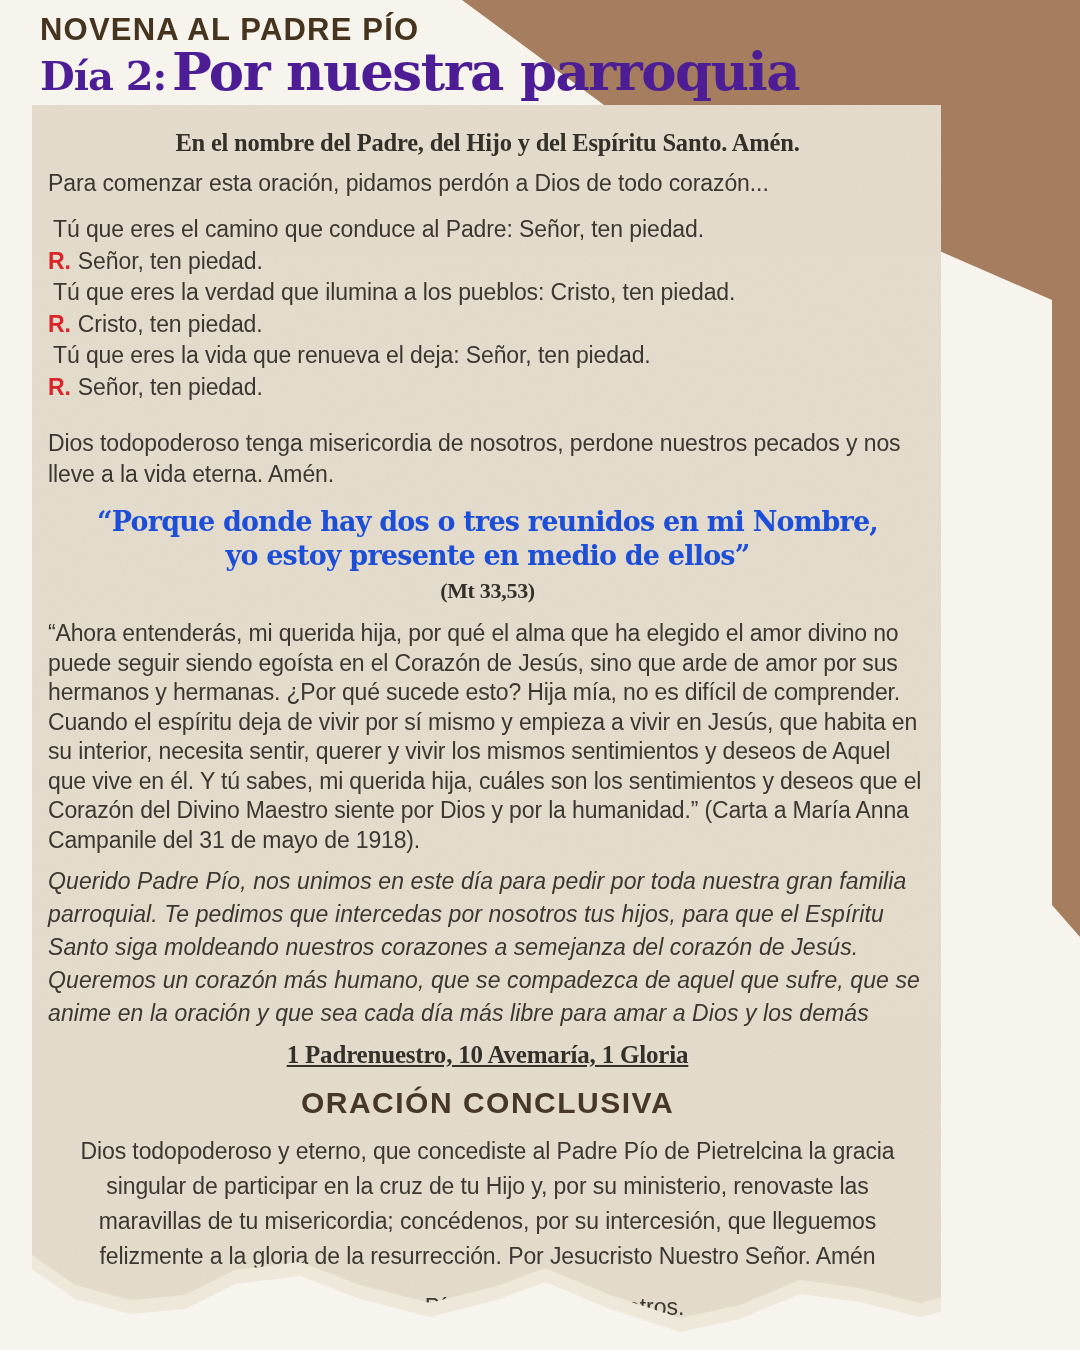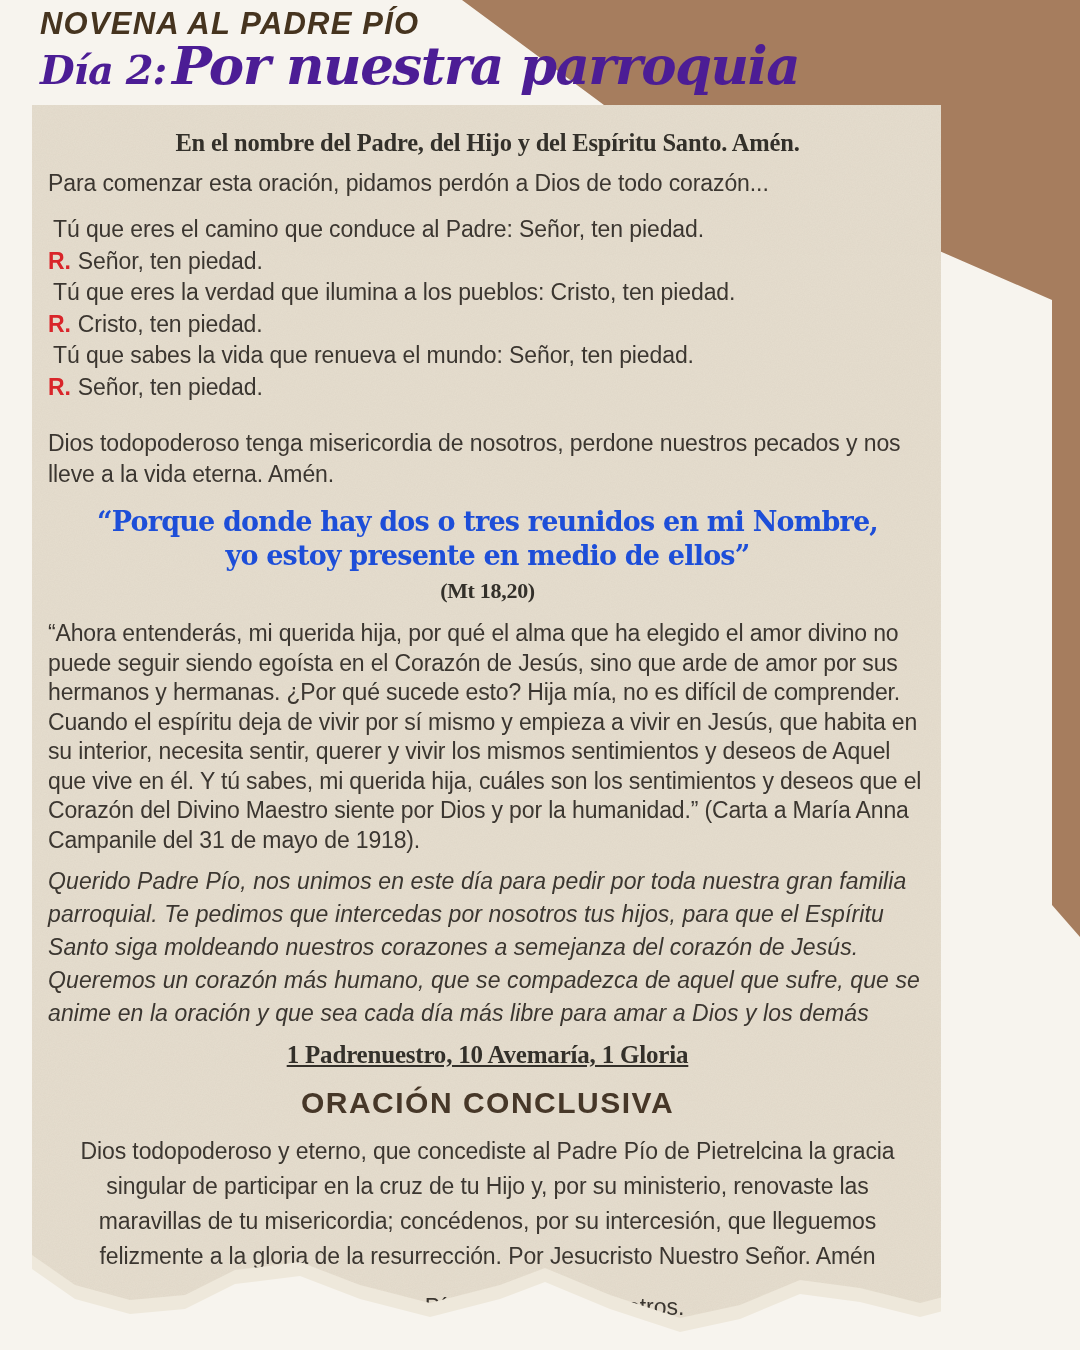--- a/index.html
+++ b/index.html
@@ -16,21 +16,21 @@
 
   
   .brown-shape {
     position: absolute;
     inset: 0;
     background: #a67d5e;
     clip-path: polygon(462px 0, 1080px 0, 1080px 937px, 1052px 905px, 1052px 300px, 604px 105px);
   }
 
   
-  .header { position: absolute; left: 40px; top: 8px; width: 700px; font-style: italic; }
+  .header { position: absolute; left: 40px; top: 14px; width: 700px; }
   .kicker {
     font-family: "Liberation Sans", sans-serif;
     font-weight: bold;
     font-size: 31px;
     letter-spacing: 1.2px;
     color: #46341f;
     line-height: 1.0;
   }
   .title-line {
     margin-top: 0;
@@ -154,34 +154,34 @@
         <div class="lit-line resp">
           <span class="r-marker">R.</span><span>Señor, ten piedad.</span>
         </div>
         <div class="lit-line">
           <span>Tú que eres la verdad que ilumina a los pueblos: Cristo, ten piedad.</span>
         </div>
         <div class="lit-line resp">
           <span class="r-marker">R.</span><span>Cristo, ten piedad.</span>
         </div>
         <div class="lit-line">
-          <span>Tú que sabes la vida que renueva el mundo: Señor, ten piedad.</span>
+          <span>Tú que eres la vida que renueva el deja: Señor, ten piedad.</span>
         </div>
         <div class="lit-line resp">
           <span class="r-marker">R.</span><span>Señor, ten piedad.</span>
         </div>
       </div>
 
       <div class="absolution">Dios todopoderoso tenga misericordia de nosotros, perdone nuestros pecados y nos lleve a la vida eterna. Amén.</div>
 
       <div class="quote center">
         <div>“Porque donde hay dos o tres reunidos en mi Nombre,</div>
         <div>yo estoy presente en medio de ellos”</div>
       </div>
-      <div class="quote-ref serif-bold center">(Mt 18,20)</div>
+      <div class="quote-ref serif-bold center">(Mt 33,53)</div>
 
       <div class="letter">“Ahora entenderás, mi querida hija, por qué el alma que ha elegido el amor divino no puede seguir siendo egoísta en el Corazón de Jesús, sino que arde de amor por sus hermanos y hermanas. ¿Por qué sucede esto? Hija mía, no es difícil de comprender. Cuando el espíritu deja de vivir por sí mismo y empieza a vivir en Jesús, que habita en su interior, necesita sentir, querer y vivir los mismos sentimientos y deseos de Aquel que vive en él. Y tú sabes, mi querida hija, cuáles son los sentimientos y deseos que el Corazón del Divino Maestro siente por Dios y por la humanidad.” (Carta a María Anna Campanile del 31 de mayo de 1918).</div>
 
       <div class="petition">Querido Padre Pío, nos unimos en este día para pedir por toda nuestra gran familia parroquial. Te pedimos que intercedas por nosotros tus hijos, para que el Espíritu Santo siga moldeando nuestros corazones a semejanza del corazón de Jesús. Queremos un corazón más humano, que se compadezca de aquel que sufre, que se anime en la oración y que sea cada día más libre para amar a Dios y los demás</div>
 
       <div class="prayers serif-bold center">1 Padrenuestro, 10 Avemaría, 1 Gloria</div>
 
       <div class="concl-head center">ORACIÓN CONCLUSIVA</div>
 
       <div class="conclusion center">Dios todopoderoso y eterno, que concediste al Padre Pío de Pietrelcina la gracia singular de participar en la cruz de tu Hijo y, por su ministerio, renovaste las maravillas de tu misericordia; concédenos, por su intercesión, que lleguemos felizmente a la gloria de la resurrección. Por Jesucristo Nuestro Señor. Amén</div>

